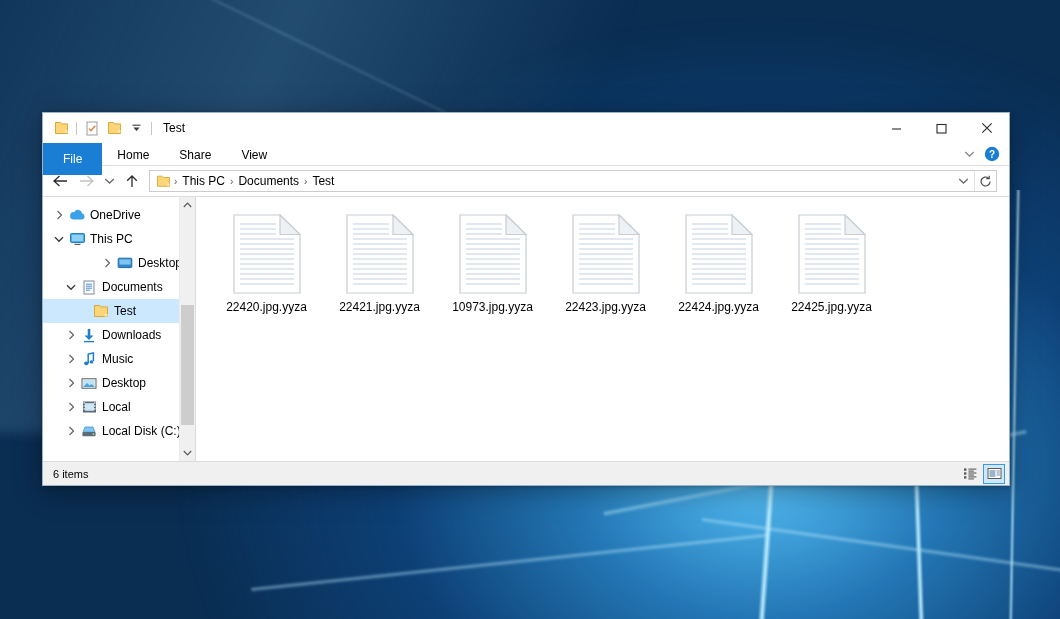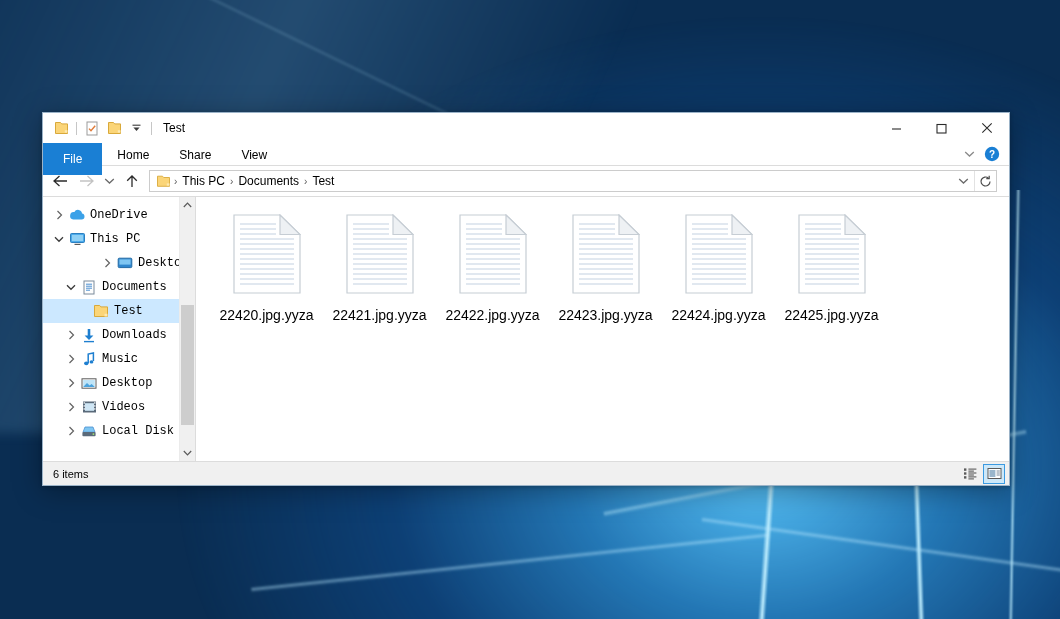--- a/index.html
+++ b/index.html
@@ -143,21 +143,20 @@
     width: 152px; background: #ffffff;
     position: relative; flex: none;
     padding-top: 6px;
     overflow: hidden;
   }
   .navitem {
     height: 24px; display: flex; align-items: center;
     font-size: 12px; color: #000;
     padding-right: 4px; white-space: nowrap;
     position: relative;
-    font-family: Liberation Mono, monospace;
   }
   .navitem.selected { background: #cce8ff; }
   .chev {
     width: 16px; display: flex; align-items: center; justify-content: center;
     color: #626262; font-size: 9px; flex: none;
   }
   .navicon { width: 20px; display:flex; align-items:center; justify-content:center; flex:none; }
   .navlabel { padding-left: 3px; }
 
   
@@ -187,21 +186,21 @@
     overflow: hidden;
   }
   .fileitem {
     width: 113px; height: 118px;
     display: flex; flex-direction: column;
     align-items: center;
     padding-top: 4px;
   }
   .doc-wrap { padding: 3px; }
   .filename {
-    font-size: 14px; color: #000; margin-top: 7px;
+    font-size: 12px; color: #000; 
     white-space: nowrap;
   }
 
   
   .statusbar {
     height: 24px; background: #f0f0f0;
     border-top: 1px solid #dcdcdc;
     display: flex; align-items: center;
     padding: 0 4px 0 10px;
     flex: none;
@@ -501,21 +500,21 @@
             <g fill="#ffffff">
               <rect x="1.6" y="2.2" width="1.2" height="1.5"></rect>
                 <rect x="1.6" y="5.2" width="1.2" height="1.5"></rect>
               <rect x="1.6" y="8.2" width="1.2" height="1.5"></rect>
                 <rect x="12.2" y="2.2" width="1.2" height="1.5"></rect>
               <rect x="12.2" y="5.2" width="1.2" height="1.5"></rect>
                 <rect x="12.2" y="8.2" width="1.2" height="1.5"></rect>
             </g>
           </svg>
         </span>
-        <span class="navlabel">Videos</span>
+        <span class="navlabel">Local</span>
       </div>
 
       <div class="navitem" style="padding-left:20px;">
         <span class="chev">
           <svg width="7" height="10" viewBox="0 0 7 10">
               <path d="M1.5 1l4 4-4 4" fill="none" stroke="#626262" stroke-width="1.2"></path>
             </svg>
         </span>
         <span class="navicon">
           <svg width="16" height="13" viewBox="0 0 16 13">
@@ -611,21 +610,21 @@
                 <path d="M7 40h54"></path>
                 <path d="M7 45h54"></path>
                 <path d="M7 50h54"></path>
                 <path d="M7 55h54"></path>
               <path d="M7 60h54"></path>
                 <path d="M7 65h54"></path>
                 <path d="M7 70h54"></path>
             </g>
           </svg>
         </div>
-        <div class="filename">22422.jpg.yyza</div>
+        <div class="filename">10973.jpg.yyza</div>
       </div>
 
       <div class="fileitem">
         <div class="doc-wrap">
           <svg width="68" height="80" viewBox="0 0 68 80">
             <path d="M1 1h46l20 19.5V79H1z" fill="#ffffff" stroke="#c6cdd4" stroke-width="1.2"></path>
             <path d="M47 1l20 19.5H47z" fill="#eef1f4" stroke="#c6cdd4" stroke-width="1.2"></path>
             <g stroke="#c3d2e2" stroke-width="1.1">
               <path d="M7 10h36"></path>
                 <path d="M7 15h36"></path>

